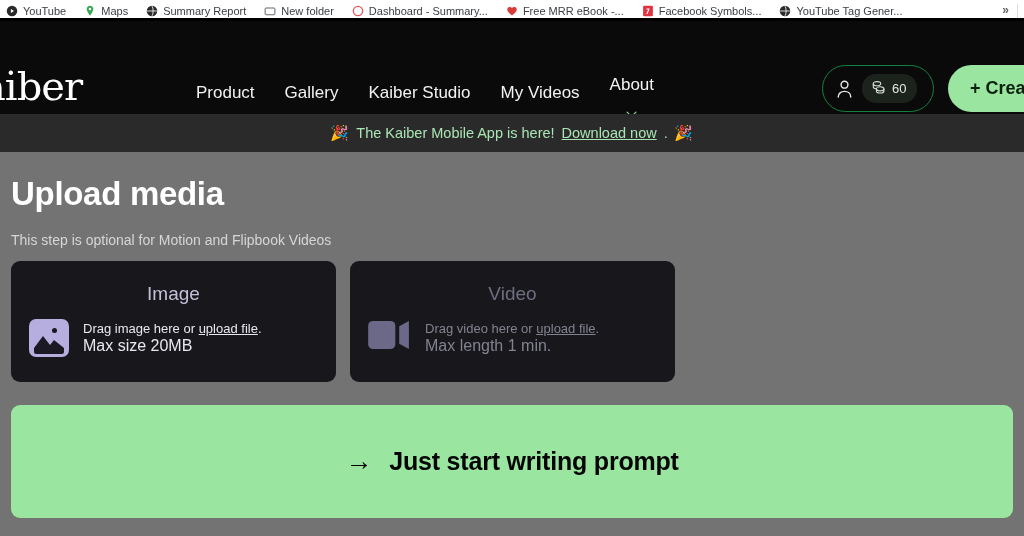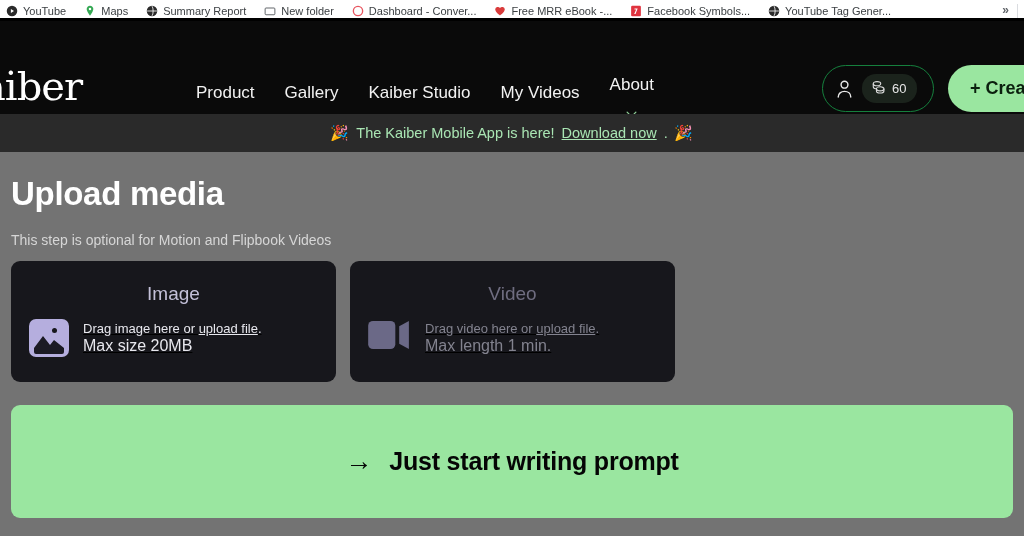--- a/index.html
+++ b/index.html
@@ -227,21 +227,20 @@
     font-weight: 400;
   }
   .card-title.dim { color: #6f6d80; }
   .card-body {
     position: absolute;
     left: 18px;
     top: 58px;
     display: flex;
     align-items: flex-start;
     gap: 14px;
-    text-decoration: underline;
   }
   .ico-img {
     width: 40px; height: 38px;
     border-radius: 7px;
     background: #b5aede;
     position: relative;
     overflow: hidden;
     flex: 0 0 auto;
   }
   .ico-img .sun {
@@ -357,21 +356,21 @@
     </span>
     <span>New folder</span>
   </div>
 
   <div class="bm-item">
     <span class="bm-ico">
       <svg width="12" height="12" viewBox="0 0 16 16">
           <circle cx="8" cy="8" r="6.2" fill="none" stroke="#e8555f" stroke-width="1.8"></circle>
         </svg>
     </span>
-    <span>Dashboard - Conver...</span>
+    <span>Dashboard - Summary...</span>
   </div>
 
   <div class="bm-item">
     <span class="bm-ico">
       <svg width="12" height="12" viewBox="0 0 16 16">
           <path d="M8 14S1.6 9.7 1.6 5.8A3.6 3.6 0 018 4a3.6 3.6 0 016.4 1.8C14.4 9.7 8 14 8 14z" fill="#d93b3b"></path>
         </svg>
     </span>
     <span>Free MRR eBook -...</span>
   </div>

